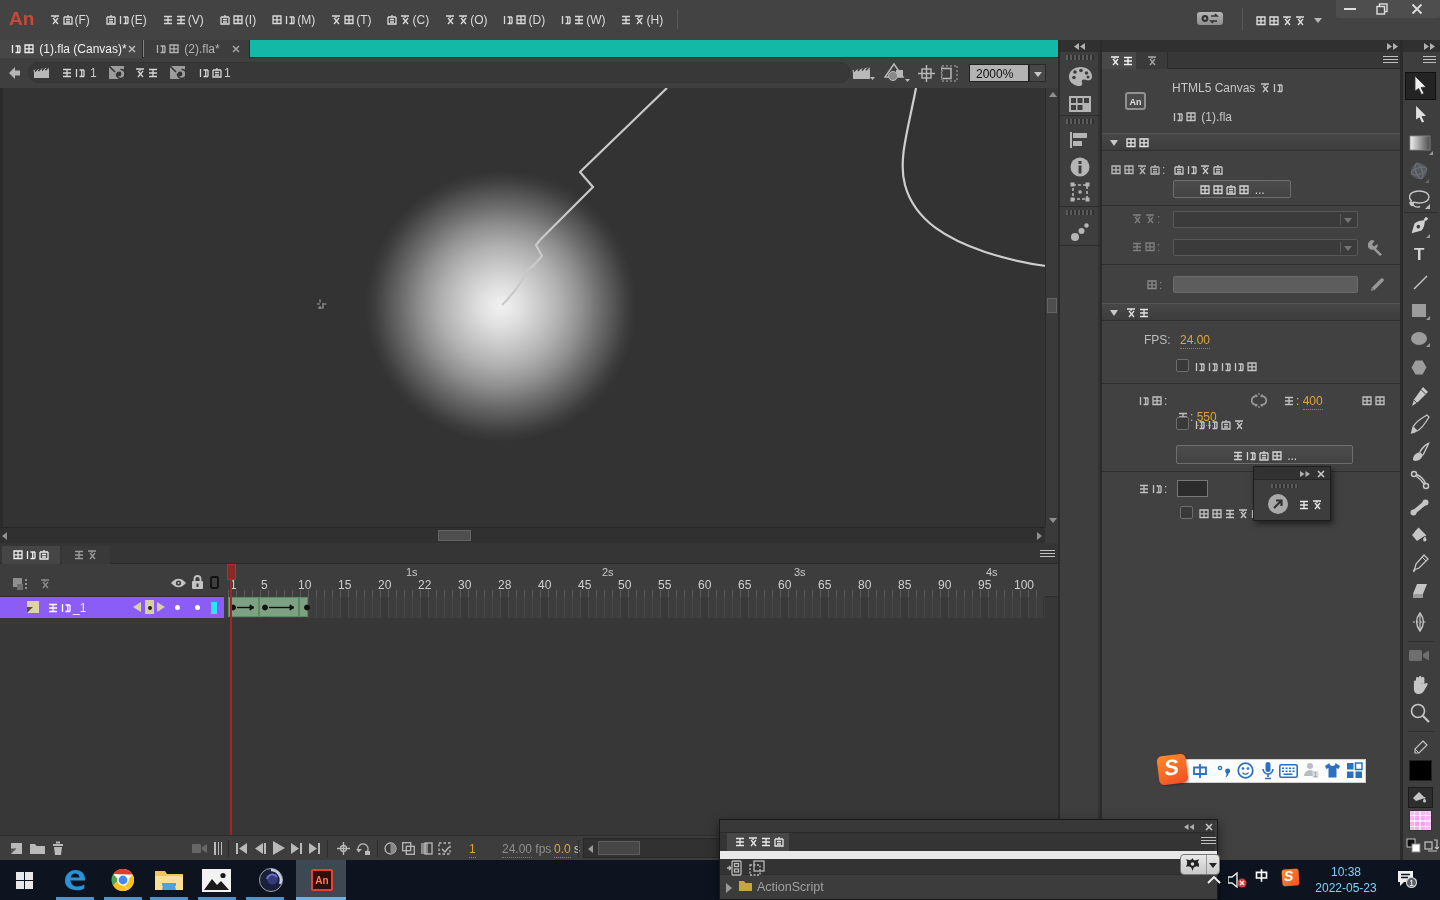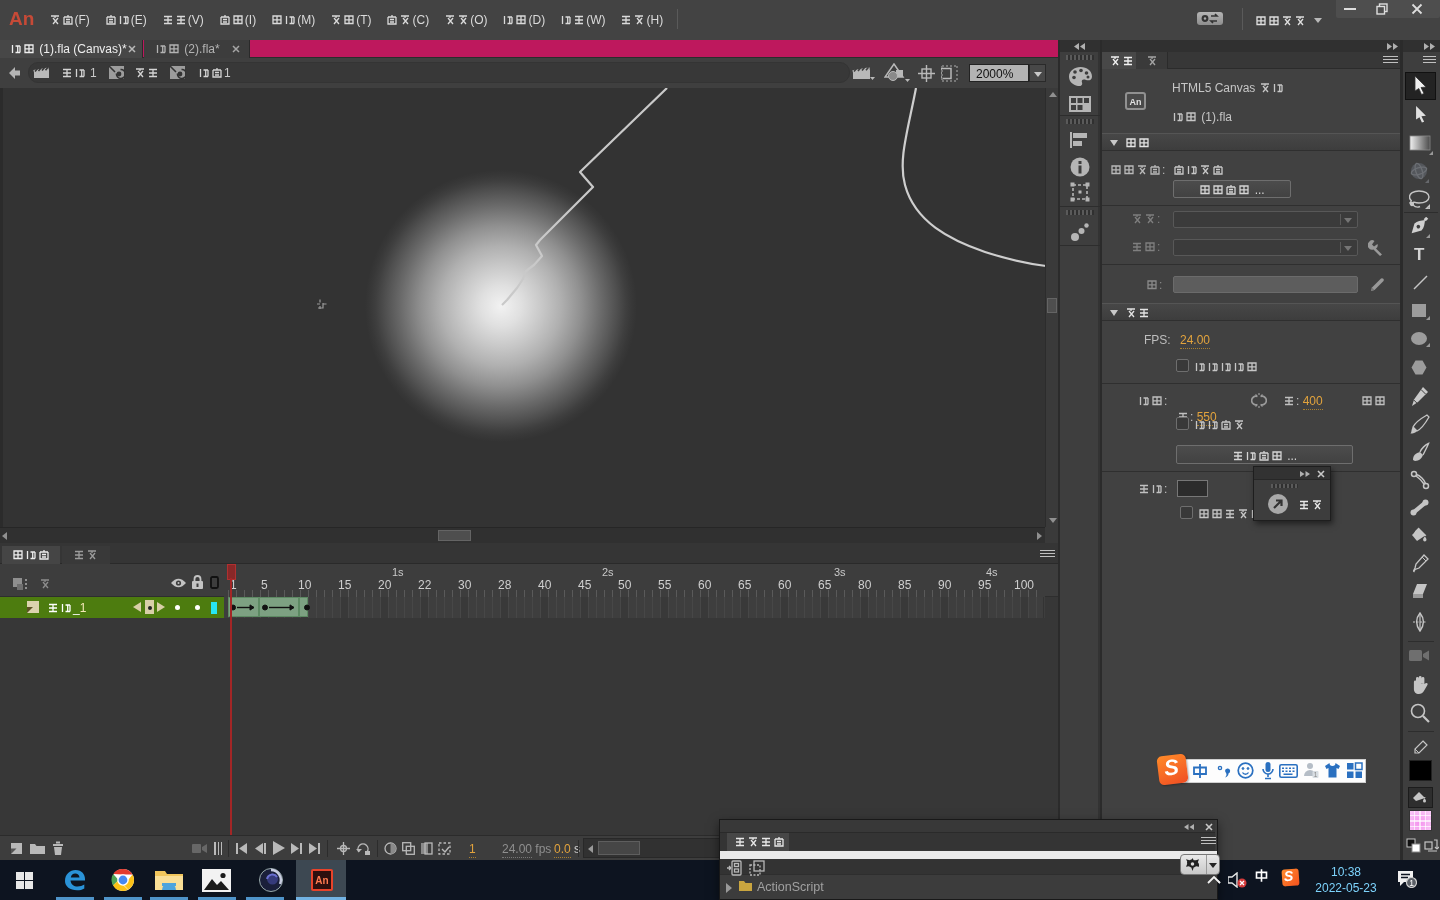--- a/index.html
+++ b/index.html
@@ -119,21 +119,21 @@
 <svg class="abs" style="left:40px;top:3px" width="12" height="12" viewBox="0 0 12 12" fill="none" stroke="#ddd" stroke-width="1.4">
         <rect x="3.5" y="1" width="7.5" height="7.5"></rect>
         <rect x="1" y="3.5" width="7.5" height="7.5" fill="#4e4e4e"></rect>
       </svg>
 <svg class="abs" style="left:75px;top:3px" width="12" height="12" viewBox="0 0 12 12" stroke="#ddd" stroke-width="1.8">
         <path d="M1.5,1.5 10.5,10.5M10.5,1.5 1.5,10.5"></path>
       </svg>
 </div>
 </div>
 
-<div class="abs" style="left:0;top:40px;width:1058px;height:18px;background:#be185d;border-bottom:1px solid #2c2c2c">
+<div class="abs" style="left:0;top:40px;width:1058px;height:18px;background:#14b8a6;border-bottom:1px solid #2c2c2c">
 <div class="abs row" style="left:0;top:0;width:143px;height:18px;background:#474747;border-right:1px solid #2a2a2a;color:#efefef">
 <span style="position:absolute;left:10px;top:2px"><svg class="cj">
           <use href="#g4"></use>
         </svg><svg class="cj">
           <use href="#g3"></use>
         </svg> (1).fla (Canvas)*</span>
 <svg class="abs" style="left:128px;top:5px" width="8" height="8" viewBox="0 0 8 8" stroke="#b9b9b9" stroke-width="1.5">
         <path d="M1,1 7,7M7,1 1,7"></path>
       </svg>
 </div>
@@ -296,27 +296,27 @@
         <span class="abs" style="left:738px">65</span>
         <span class="abs" style="left:778px">60</span>
         <span class="abs" style="left:818px">65</span>
         <span class="abs" style="left:858px">80</span>
         <span class="abs" style="left:898px">85</span>
         <span class="abs" style="left:938px">90</span>
         <span class="abs" style="left:978px">95</span>
         <span class="abs" style="left:1014px">100</span>
   </div>
   <div class="abs row" style="left:0;top:2px;color:#c9c9c9;font-size:11px">
-    <span class="abs" style="left:392px">1s</span>
+    <span class="abs" style="left:406px">1s</span>
         <span class="abs" style="left:602px">2s</span>
-        <span class="abs" style="left:834px">3s</span>
+        <span class="abs" style="left:794px">3s</span>
         <span class="abs" style="left:986px">4s</span>
   </div>
   
-  <div class="abs" style="left:0;top:33px;width:224px;height:21px;background:#4d7c0f">
+  <div class="abs" style="left:0;top:33px;width:224px;height:21px;background:#8b5cf6">
     <svg class="abs" style="left:26px;top:3px" width="14" height="14" viewBox="0 0 14 14">
           <path d="M1,1 H13 V13 H1z" fill="#dcd3ae"></path>
           <path d="M1,13 L7,7 H1z" fill="#5d5326"></path>
         </svg>
     <div class="abs row" style="left:47px;top:4px;color:#fff"><svg class="cj">
             <use href="#g1"></use>
           </svg><svg class="cj">
             <use href="#g4"></use>
           </svg>_<span style="color:#f5e9b8">1</span></div>
     <div class="abs" style="left:133px;top:5px;width:0;height:0;border-top:5px solid transparent;border-bottom:5px solid transparent;border-right:8px solid #d8cfa8"></div>

